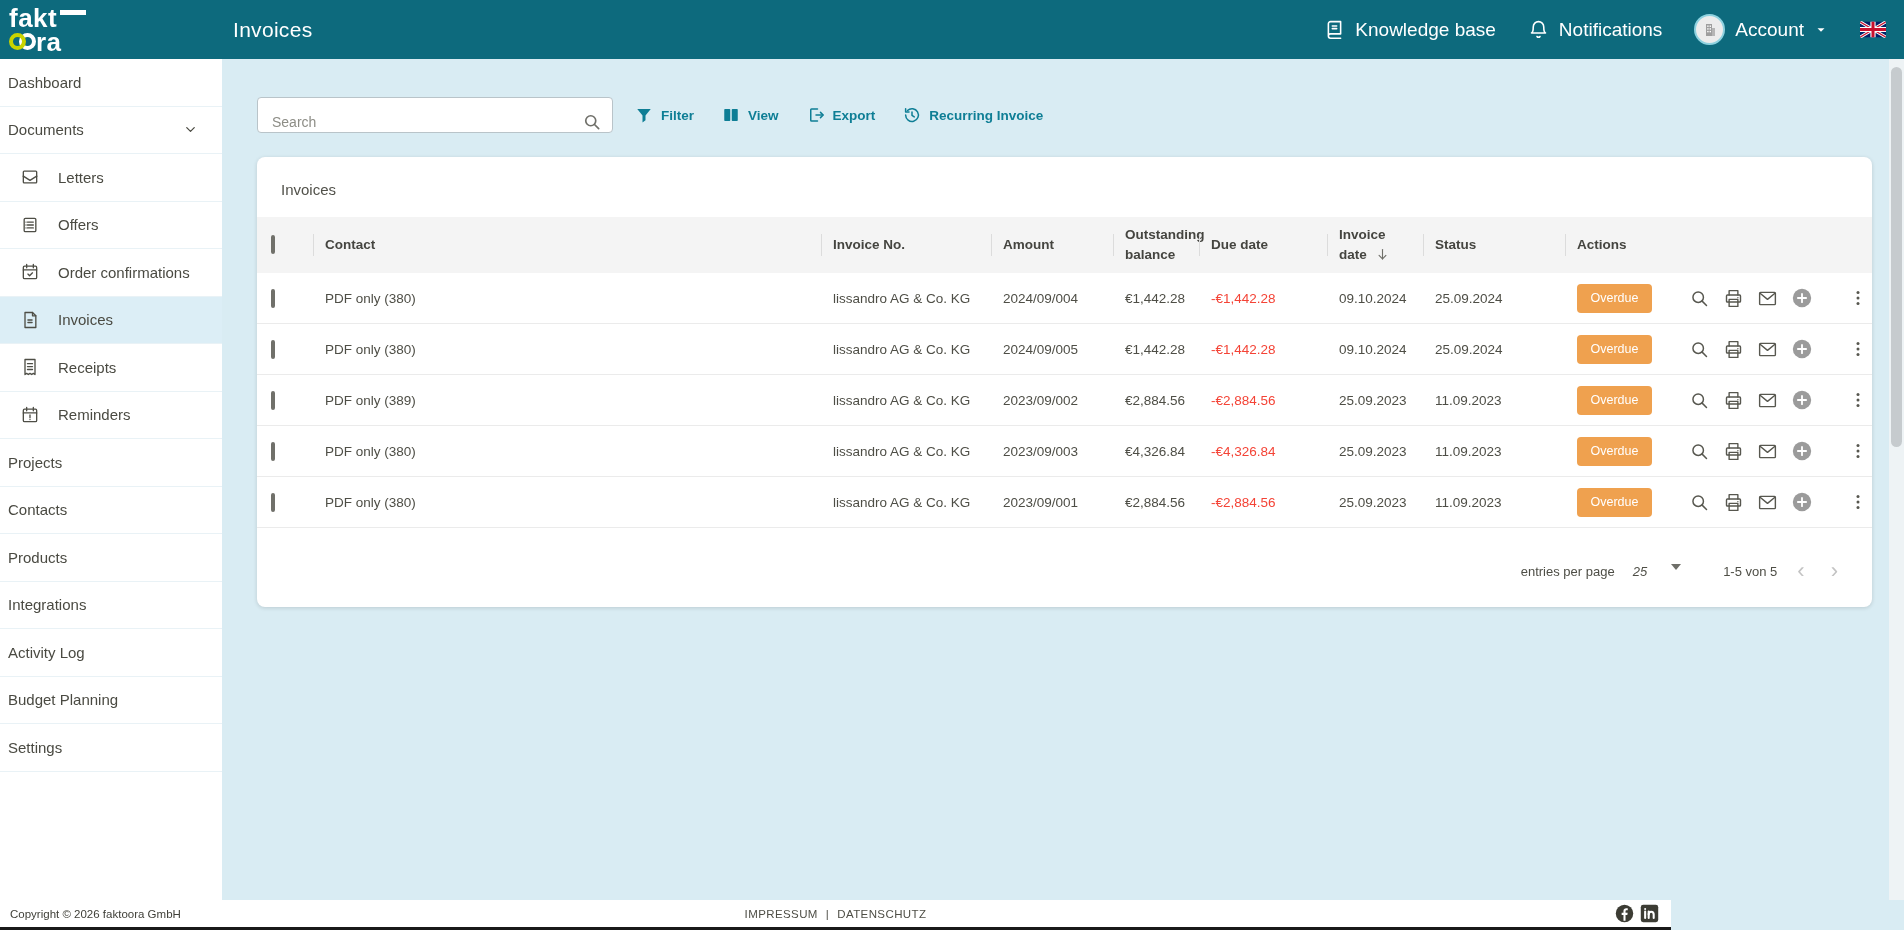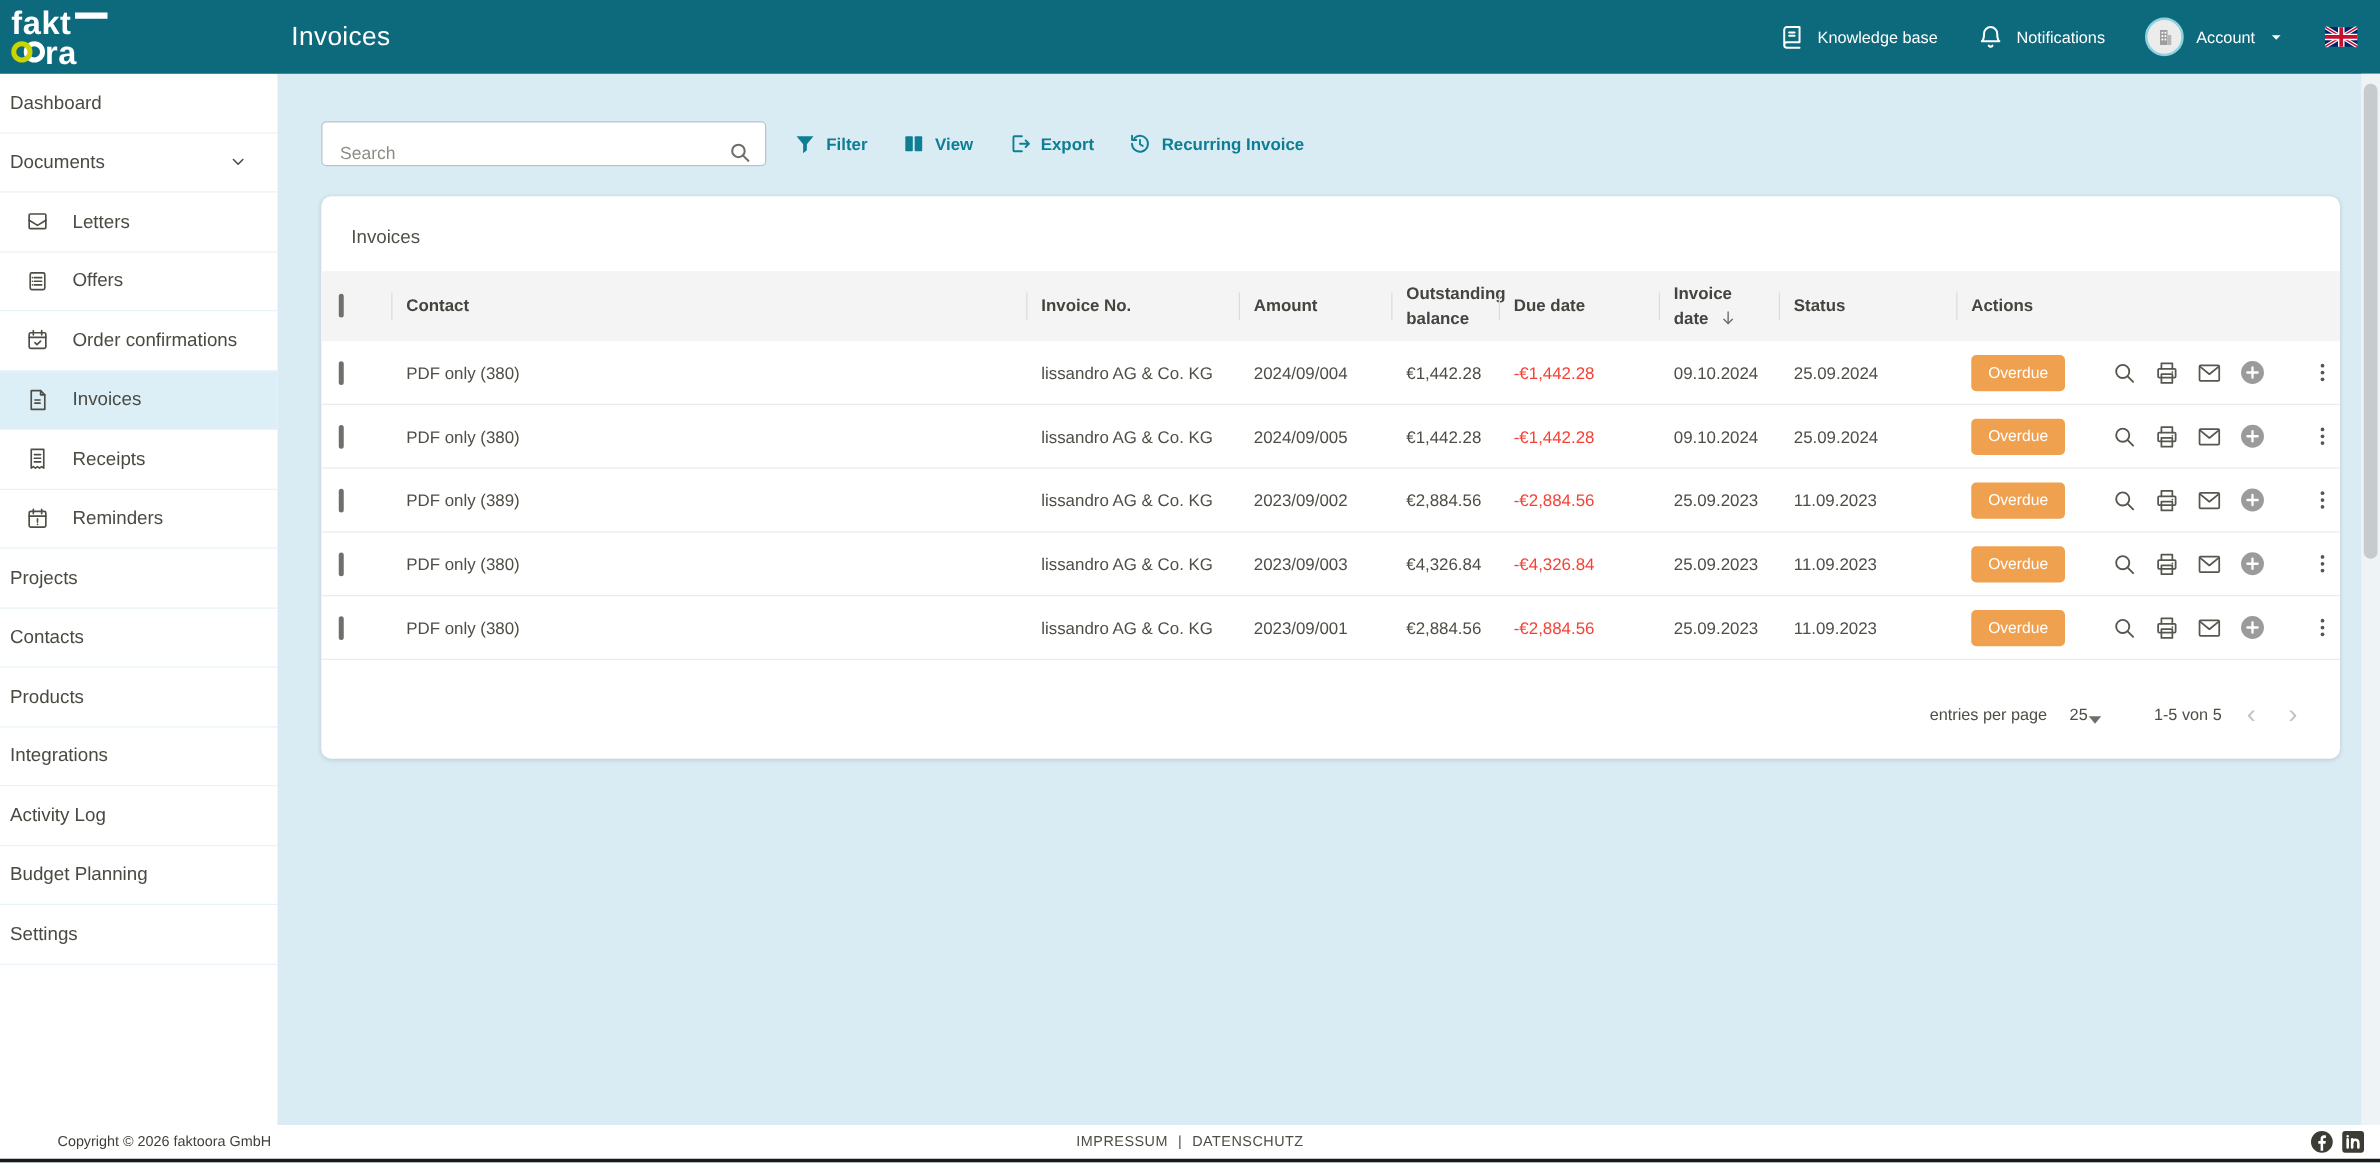--- a/index.html
+++ b/index.html
@@ -10,21 +10,21 @@
   .app-header { position:absolute; top:0; left:0; width:1904px; height:59px;
     background:var(--header_bg,#0d6a7d); display:flex; align-items:center; z-index:5; }
   .logo-block { width:222px; padding-left:9px; flex:0 0 auto; }
   .logo-line { display:flex; align-items:center; height:24px; }
   .logo-txt { color:#fff; font-size:26px; font-weight:800; letter-spacing:0.5px; line-height:22px; }
   .logo-dash { width:26px; height:5px; background:#fff; margin-left:3px; margin-top:-10px; }
   .ring { width:17px; height:17px; border-radius:50%; border:4.5px solid #fff; display:inline-block; }
   .ring.yellow { border-color:#c9d400; margin-right:-7px; position:relative; z-index:1; }
   .page-title { color:#fff; font-size:21px; font-weight:500; margin-left:11px; letter-spacing:0.3px; }
   .header-right { margin-left:auto; display:flex; align-items:center; gap:32px; padding-right:18px; }
-  .hdr-item { display:flex; align-items:center; gap:10px; color:#fff; font-size:13px; font-weight:500; cursor:pointer; }
+  .hdr-item { display:flex; align-items:center; gap:10px; color:#fff; font-size:19px; font-weight:500; cursor:pointer; }
   .avatar { width:31px; height:31px; border-radius:50%; background:#ececec; border:2px solid #8ed2e0;
     display:flex; align-items:center; justify-content:center; overflow:hidden; }
   .flag { border-radius:2px; overflow:hidden; display:block; }
 
   
   .sidebar { position:absolute; top:59px; left:0; width:222px; bottom:30px; background:#fff; z-index:4; }
   .side-item { height:47.5px; display:flex; align-items:center; font-size:15px; color:#4a4a42;
     border-bottom:1px solid #e9f2f6; cursor:pointer; padding-left:8px; }
   .side-item.sub { padding-left:20px; gap:18px; }
   .side-item.active { background:#dceef6; }
@@ -63,33 +63,33 @@
   .badge { display:inline-block; width:75px; height:29px; line-height:29px; text-align:center;
     background:var(--badge,#efa14f); color:#fff; font-size:12.5px; border-radius:4px; }
   .actions-cell { display:flex; align-items:center; gap:13px; }
   .actions-cell .aicon { cursor:pointer; display:flex; }
   .kebab { margin-left:22px; cursor:pointer; display:flex; }
   .sort-ic { margin-left:8px; vertical-align:-3px; }
 
   .pagination { margin-top:auto; display:flex; align-items:center; justify-content:flex-end;
     gap:0; padding:0 34px 26px 0; font-size:13px; color:#4e4e46; }
   .pg-label { margin-right:18px; }
-  .pg-select { display:flex; align-items:flex-end; gap:1px; cursor:pointer; margin-right:42px; }
+  .pg-select { display:flex; align-items:flex-start; gap:24px; cursor:pointer; margin-right:42px;font-style:italic; }
   .pg-caret { width:0; height:0; border-left:5px solid transparent; border-right:5px solid transparent; border-top:6px solid #6f6f69; }
   .pg-range { margin-right:20px; }
   .pg-nav { display:flex; gap:26px; }
   .pg-arrow { color:#c3c3c3; font-size:22px; line-height:20px; cursor:default; user-select:none; }
 
   
   .scrollbar { position:absolute; top:59px; right:0; width:15px; bottom:30px; background:#eef3f5; z-index:6; }
   .scroll-thumb { position:absolute; top:8px; left:2px; width:11px; height:380px; background:#c6cbce; border-radius:6px; }
 
   
-  .app-footer { position:absolute; left:0; bottom:0; width:1904px; height:30px; background:#fff;
-    border-bottom:3px solid #191919; display:flex; align-items:center; z-index:7; font-size:11.5px;padding-left:36px; }
+  .app-footer { position:absolute; left:0; bottom:0; width:1671px; height:30px; background:#fff;
+    border-bottom:3px solid #191919; display:flex; align-items:center; z-index:7; font-size:11.5px; }
   .foot-copy { padding-left:10px; color:#3f3f38; }
   .foot-center { position:absolute; left:50%; transform:translateX(-50%); display:flex; gap:8px; align-items:center;
     font-size:11.5px; letter-spacing:0.4px; color:#4e4e46; font-weight:500; }
   .foot-center a { color:#4e4e46; text-decoration:none; cursor:pointer; }
   .foot-social { margin-left:auto; display:flex; gap:6px; padding-right:12px; align-items:center; }
 </style>
 </head>
 <body>
 
 <div class="app-header">

